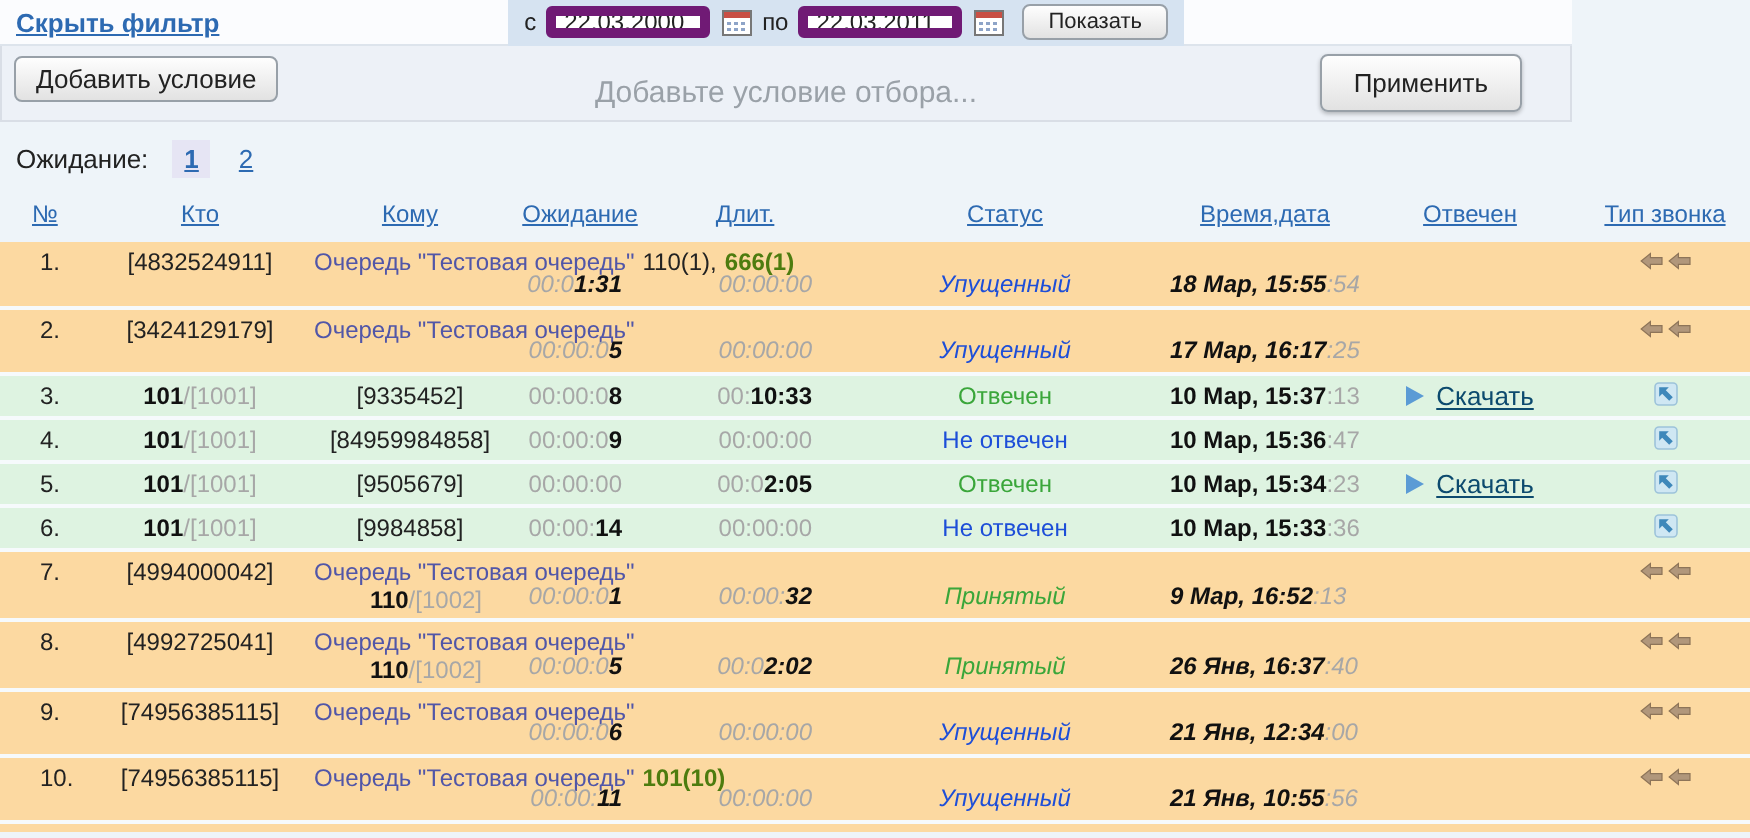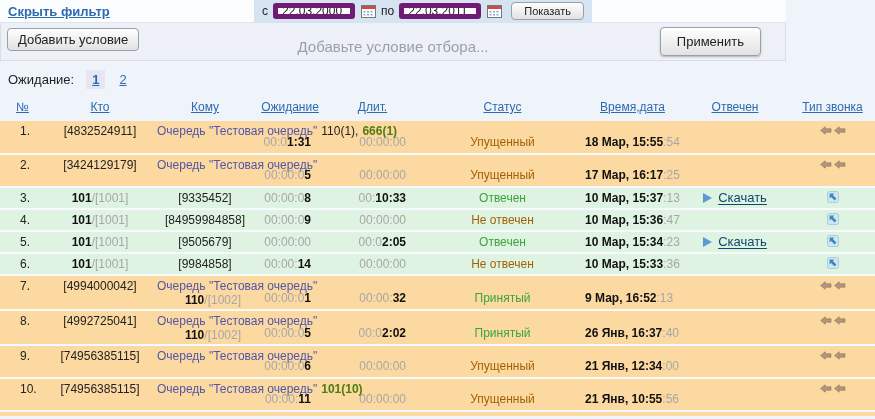--- a/index.html
+++ b/index.html
@@ -52,40 +52,40 @@
   table.calls { width:875px; border-collapse:collapse; table-layout:fixed; }
   thead th { font-weight:normal; padding:4px 0 7px; text-align:center; }
   thead th.h-num { text-align:left; padding-left:16px; }
   thead a { color:#2d6ab2; text-decoration:underline; font-size:12px; }
   tbody td { padding:2px 0; border-bottom:2px solid #f6fafc; vertical-align:middle; }
   tr.orange td { background:#fcd9a1; }
   tr.green td  { background:#def3e1; }
   tr.green { height:22px; }
   tr.tall  { height:33px; }
   tr.tall td { vertical-align:top; padding-top:3px; }
-  tr.tall td.c-time, tr.tall td.c-status, tr.tall td.c-date { vertical-align:bottom; padding-bottom:4px; }
+  tr.tall td.c-time, tr.tall td.c-status, tr.tall td.c-date { vertical-align:bottom; padding-bottom:4px;font-style:italic; }
 
   td.c-num  { padding-left:20px; }
   td.c-who  { text-align:center; }
   td.c-kom .q { white-space:nowrap; padding-left:2px; }
   td.c-kom.center { text-align:center; }
   .member { text-align:right; padding-right:14px; white-space:nowrap; }
   td.c-time { text-align:right; padding-right:14px; white-space:nowrap; }
   td.c-status { text-align:center; }
   td.c-date { text-align:right; padding-right:10px; white-space:nowrap; }
   td.c-talk { text-align:center; white-space:nowrap; }
   td.c-type { text-align:center; }
 
   .dim { color:#a7a7a7; }
   .bld { font-weight:bold; color:#111; }
   .queue { color:#5156a8; }
   .plain { margin-left:4px; }
   .alert { margin-left:4px; color:#4d7c0f; font-weight:bold; }
   .st-ok { color:#3aa63a; }
-  .st-fail { color:#a16207; }
+  .st-fail { color:#1d4ed8; }
   .dl { color:#0c4a6e; text-decoration:underline; font-size:13px; vertical-align:middle; }
   .play-icon {
     display:inline-block; width:0; height:0; margin-right:6px; vertical-align:middle;
     border-left:9px solid #5b9bd5; border-top:5px solid transparent; border-bottom:5px solid transparent;
   }
   .next-row-peek { height:4px; background:#fcd9a1; margin-top:0px; }
 </style>
 </head>
 <body>
 

